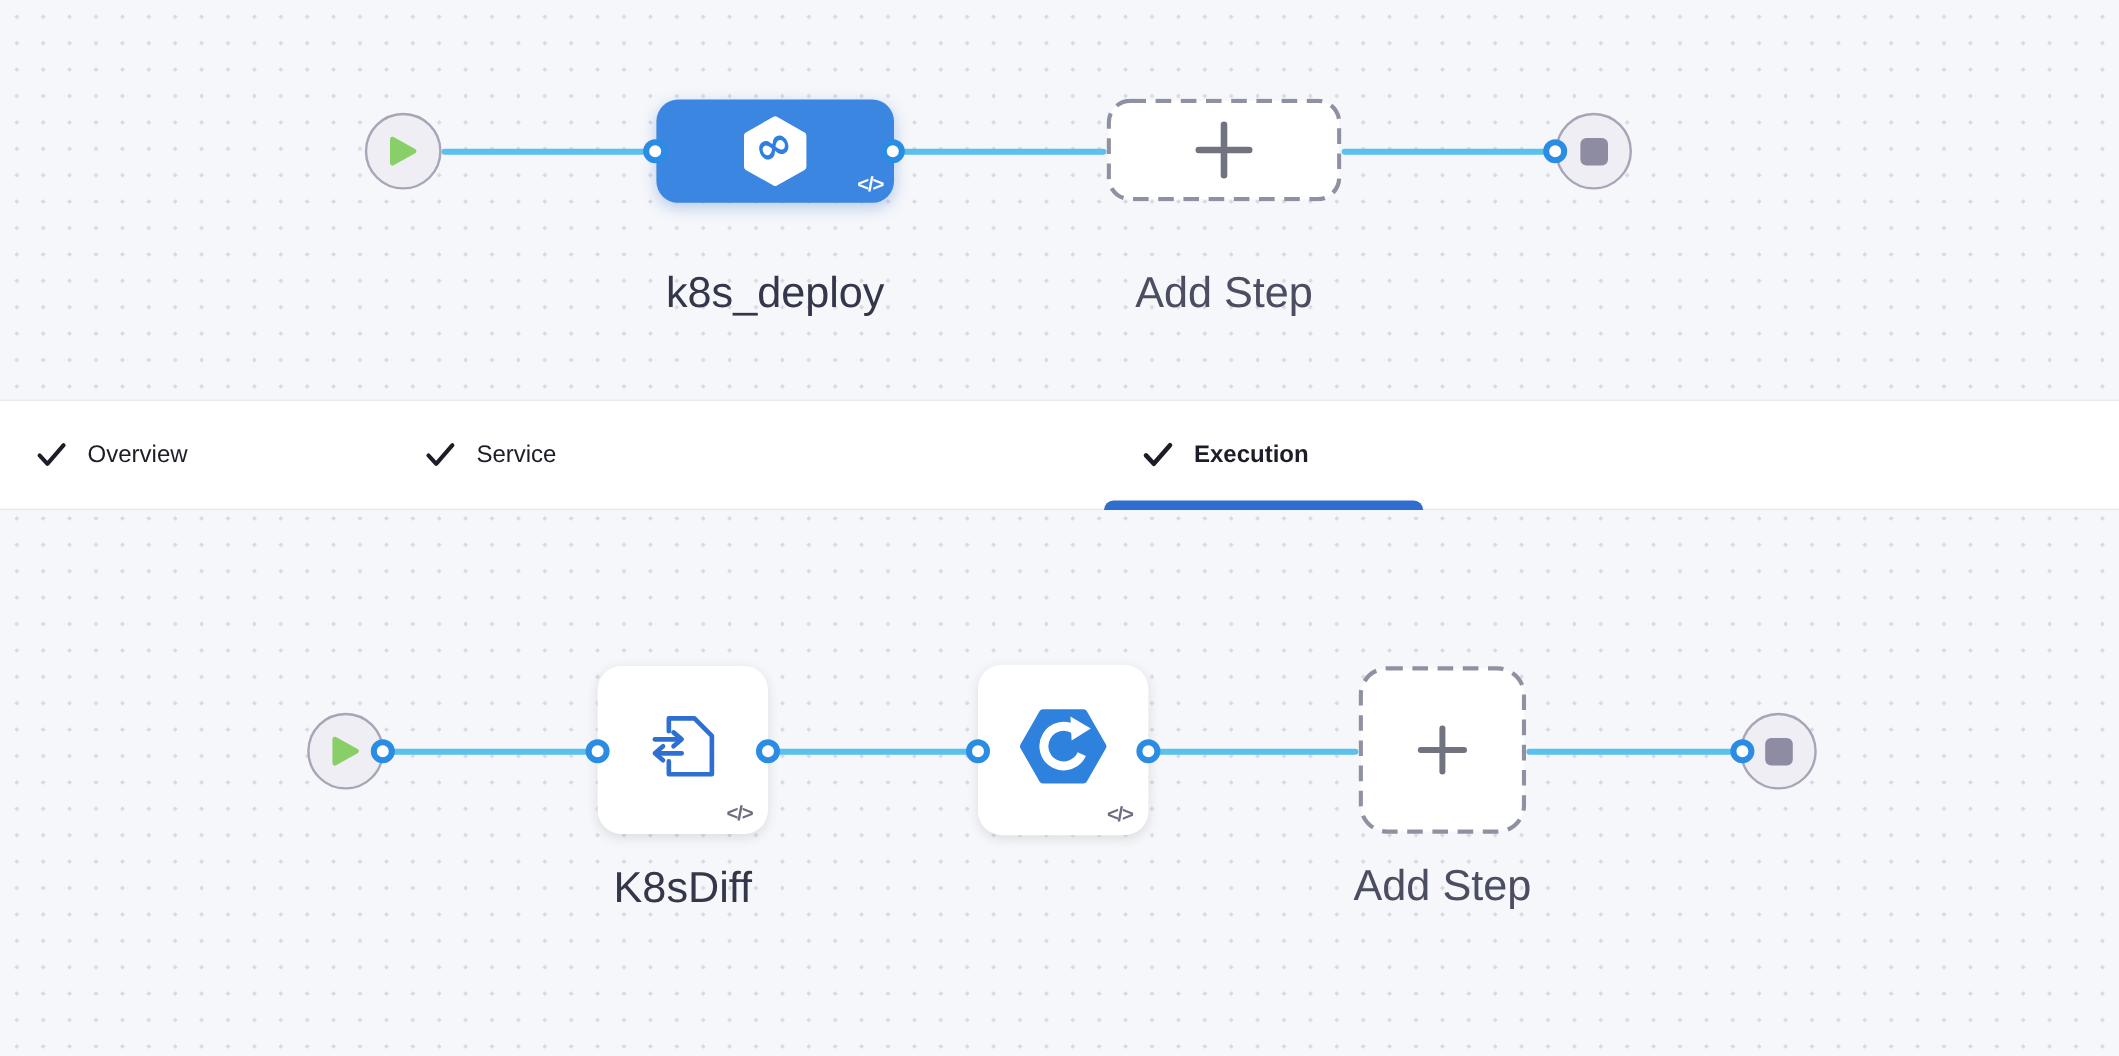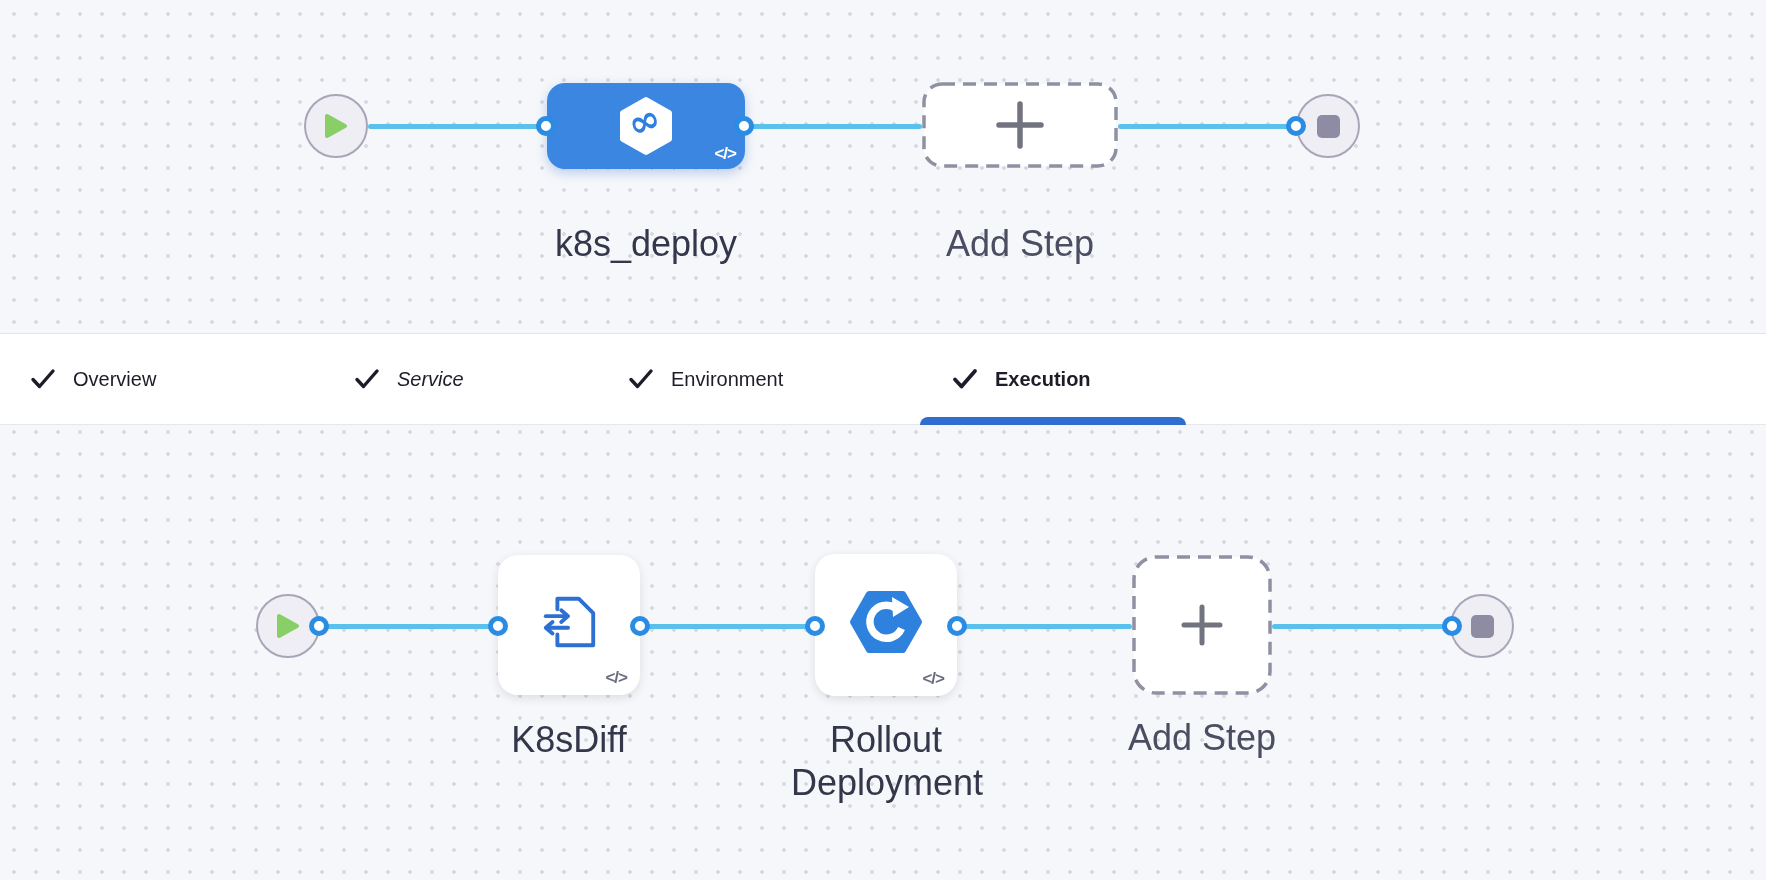--- a/index.html
+++ b/index.html
@@ -108,31 +108,25 @@
   <div class="node-label" style="left:521px;top:222px;width:250px;">k8s_deploy</div>
   <div class="node-label dim" style="left:895px;top:222px;width:250px;">Add Step</div>
 
   <div id="tabbar">
     <div class="tab" style="left:30px;">
       <svg class="chk" width="26" height="24" viewBox="0 0 26 24">
         <path d="M3 12.5 L9.5 19.5 L23 4" stroke="#1c1d29" stroke-width="3.4" fill="none" stroke-linecap="round" stroke-linejoin="round"></path>
       </svg>
       <span>Overview</span>
     </div>
-    <div class="tab" style="left:354px;font-style:italic;">
+    <div class="tab" style="left:354px;">
       <svg class="chk" width="26" height="24" viewBox="0 0 26 24">
         <path d="M3 12.5 L9.5 19.5 L23 4" stroke="#1c1d29" stroke-width="3.4" fill="none" stroke-linecap="round" stroke-linejoin="round"></path>
       </svg>
       <span>Service</span>
-    </div>
-    <div class="tab" style="left:628px;">
-      <svg class="chk" width="26" height="24" viewBox="0 0 26 24">
-        <path d="M3 12.5 L9.5 19.5 L23 4" stroke="#1c1d29" stroke-width="3.4" fill="none" stroke-linecap="round" stroke-linejoin="round"></path>
-      </svg>
-      <span>Environment</span>
     </div>
     <div class="tab active" style="left:952px;">
       <svg class="chk" width="26" height="24" viewBox="0 0 26 24">
         <path d="M3 12.5 L9.5 19.5 L23 4" stroke="#1c1d29" stroke-width="3.8" fill="none" stroke-linecap="round" stroke-linejoin="round"></path>
       </svg>
       <span>Execution</span>
     </div>
   </div>
   <div id="tab-underline"></div>
 
@@ -182,16 +176,15 @@
       <path d="M22 4 V40 M4 22 H40" stroke="#71737f" stroke-width="5" stroke-linecap="round" fill="none"></path>
     </svg>
   </div>
 
   <div class="port" style="left:1442px;top:616px;"></div>
   <div class="endpoint" style="left:1450px;top:594px;">
     <div class="stop-square"></div>
   </div>
 
   <div class="node-label" style="left:444px;top:718px;width:250px;">K8sDiff</div>
-  <div class="node-label" style="left:791px;top:718px;width:190px;">Rollout Deployment</div>
   <div class="node-label dim" style="left:1077px;top:716px;width:250px;">Add Step</div>
 
 </div>
 
 </body></html>

